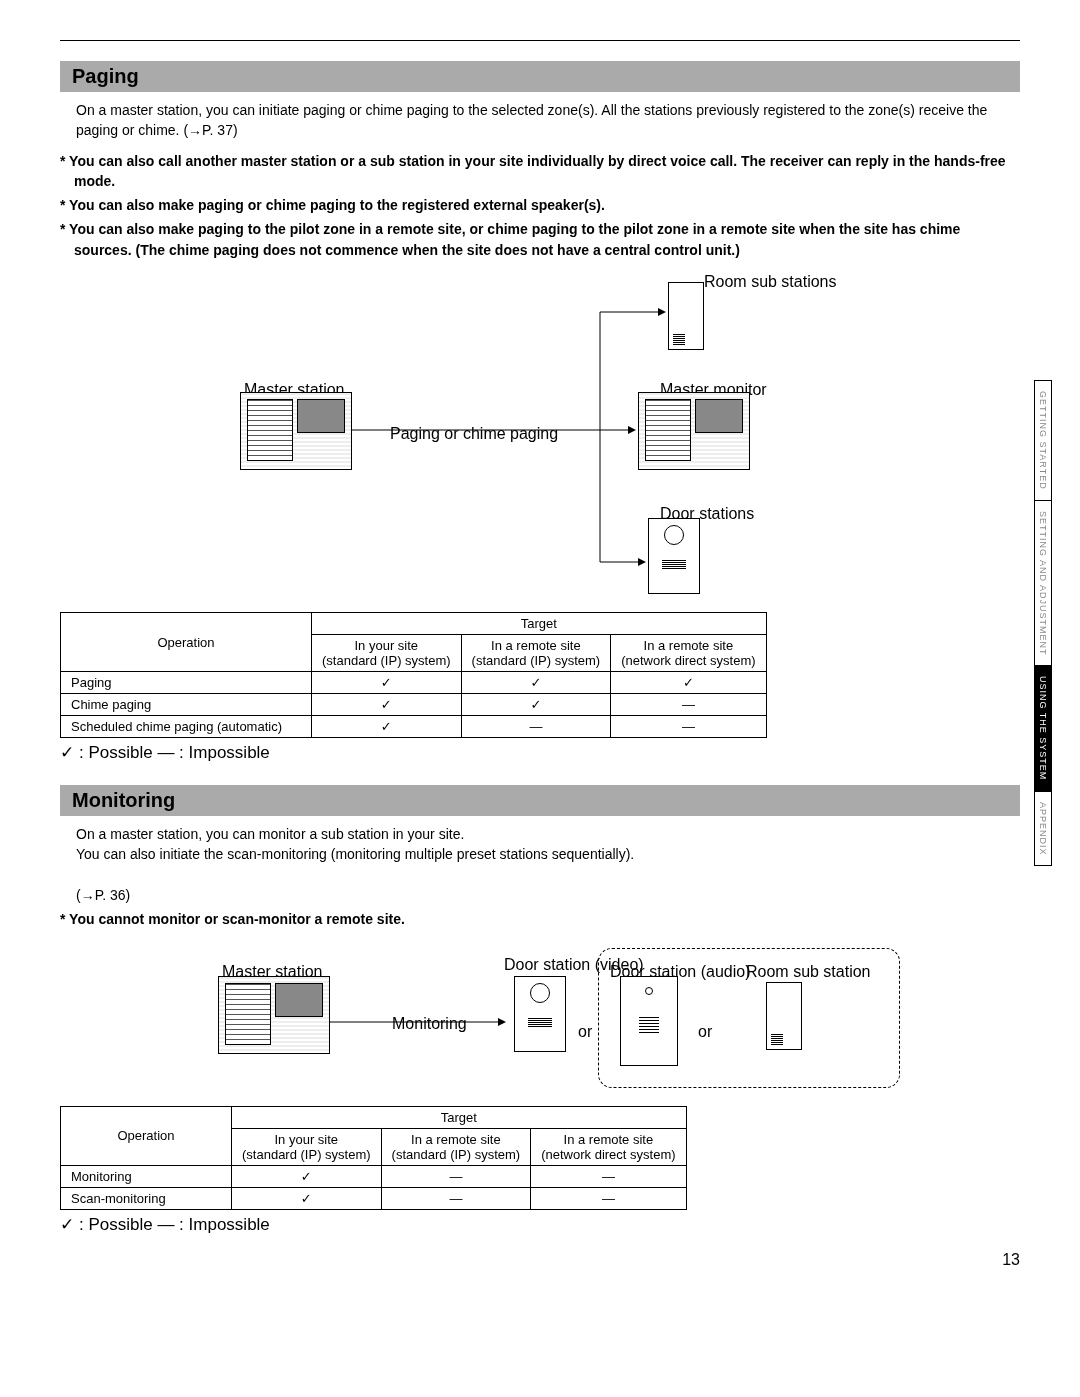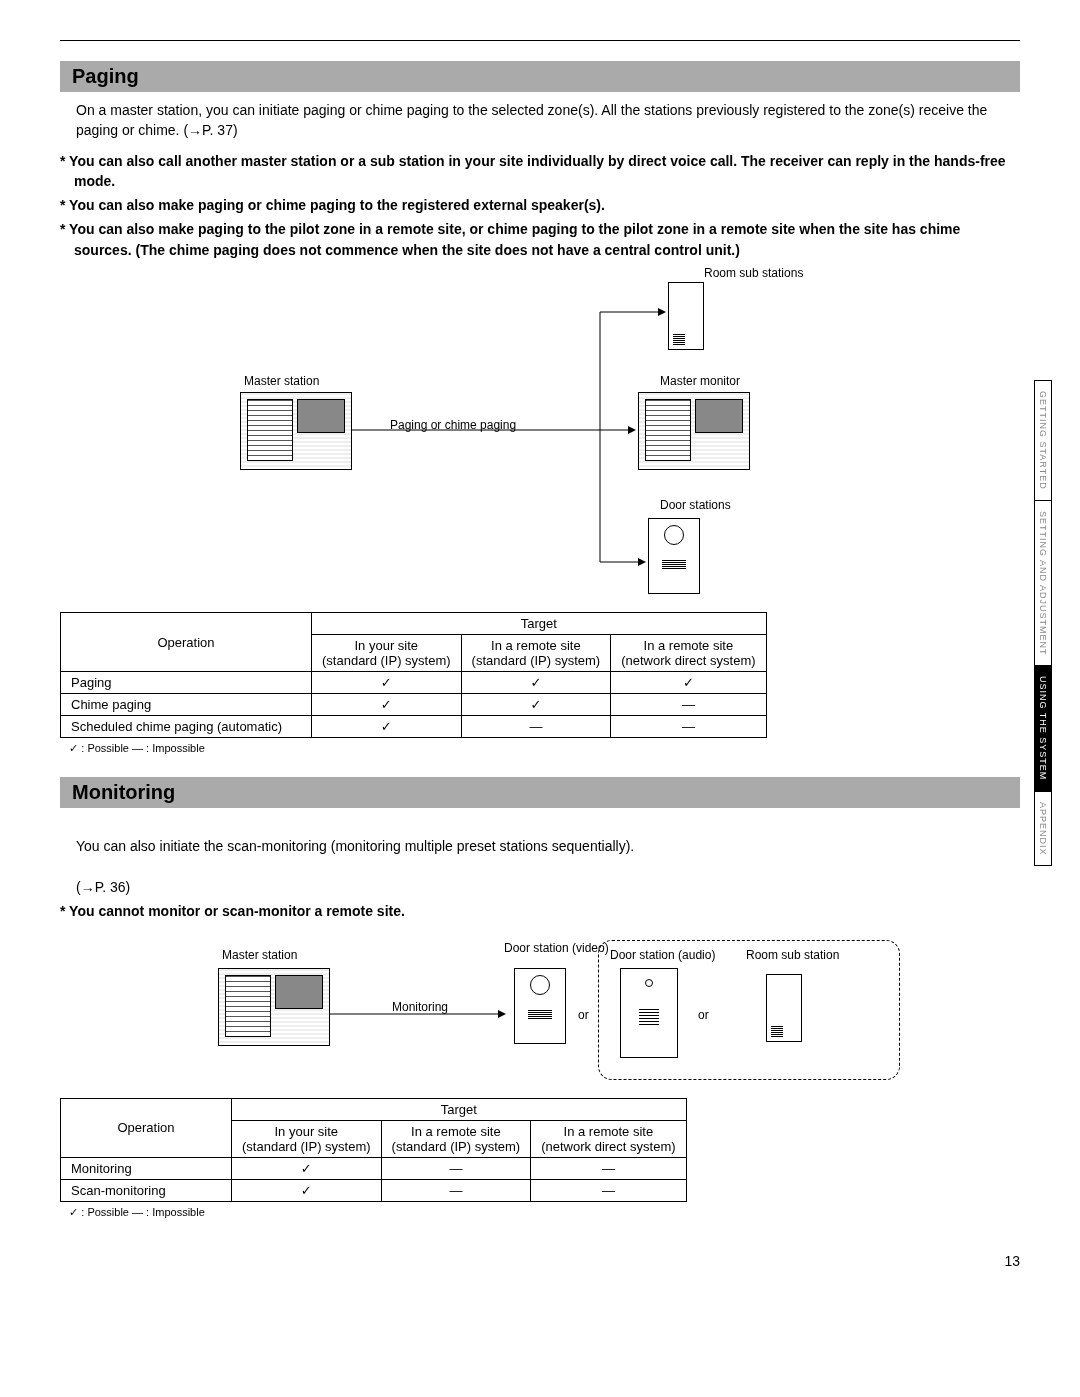--- a/index.html
+++ b/index.html
@@ -49,21 +49,21 @@
   .diagram {
     position: relative;
     height: 330px;
     margin: 4px 40px 10px 40px;
   }
   .diagram2 {
     position: relative;
     height: 150px;
     margin: 8px 40px 14px 40px;
   }
-  .dlabel { position: absolute; font-size: 12px; }
+  .dlabel { position: absolute; font-size: 16px; margin-top: 7px; }
   .device {
     position: absolute;
     border: 1px solid #000;
     background: #fff;
   }
   .master {
     width: 110px; height: 76px;
     border: 1px solid #000;
     background: repeating-linear-gradient(0deg,#fff,#fff 2px,#eee 2px,#eee 4px);
   }
@@ -92,21 +92,21 @@
     font-size: 13px;
     margin: 6px 0 4px 0;
   }
   table.optable th, table.optable td {
     border: 1px solid #000;
     padding: 3px 10px;
     text-align: center;
     font-weight: normal;
   }
   table.optable td.rowh { text-align: left; }
-  .legend { font-size: 11px; margin: 2px 0 22px 9px; }
+  .legend { font-size: 17px; margin: 2px 0 22px 0; }
 
   .side-tabs {
     position: absolute;
     right: 28px;
     top: 380px;
     display: flex;
     flex-direction: column;
     align-items: flex-end;
   }
   .side-tab {
@@ -120,22 +120,22 @@
     background:#fff;
   }
   .side-tab.active {
     background: #000;
     color: #fff;
   }
   .side-tab + .side-tab { border-top: none; }
   .page-num {
     position: absolute;
     right: 60px;
-    bottom: 12px;
-    font-size: 14px;
+    bottom: 28px;
+    font-size: 16px;
   }
   .dashed-group {
     position:absolute;
     border:1px dashed #000;
     border-radius:14px;
   }
   .doorA { width:56px; height:88px; }
   .doorA .ring { position:absolute; left:50%; top:10px; transform:translateX(-50%);
     width:6px; height:6px; border:1px solid #000; border-radius:50%; }
   .doorA .slots { position:absolute; left:50%; top:40px; transform:translateX(-50%);
@@ -226,21 +226,21 @@
     <td>✓</td>
     <td>—</td>
     <td>—</td>
   </tr>
 </tbody>
   </table>
 <div class="legend">✓ : Possible    — : Impossible</div>
 
 <div class="section-header">Monitoring</div>
 <p class="body-text" style="margin-bottom:2px;">
-  <br>
+  <span>On a master station, you can monitor a sub station in your site.</span><br>
   <span>You can also initiate the scan-monitoring (monitoring multiple preset stations sequentially).</span><br>
   <br>
   <span>(→P. 36)</span>
 </p>
 <ul class="notes">
   <li>You cannot monitor or scan-monitor a remote site.</li>
 </ul>
 
 <div class="diagram2">
   <svg class="diagram-lines">

